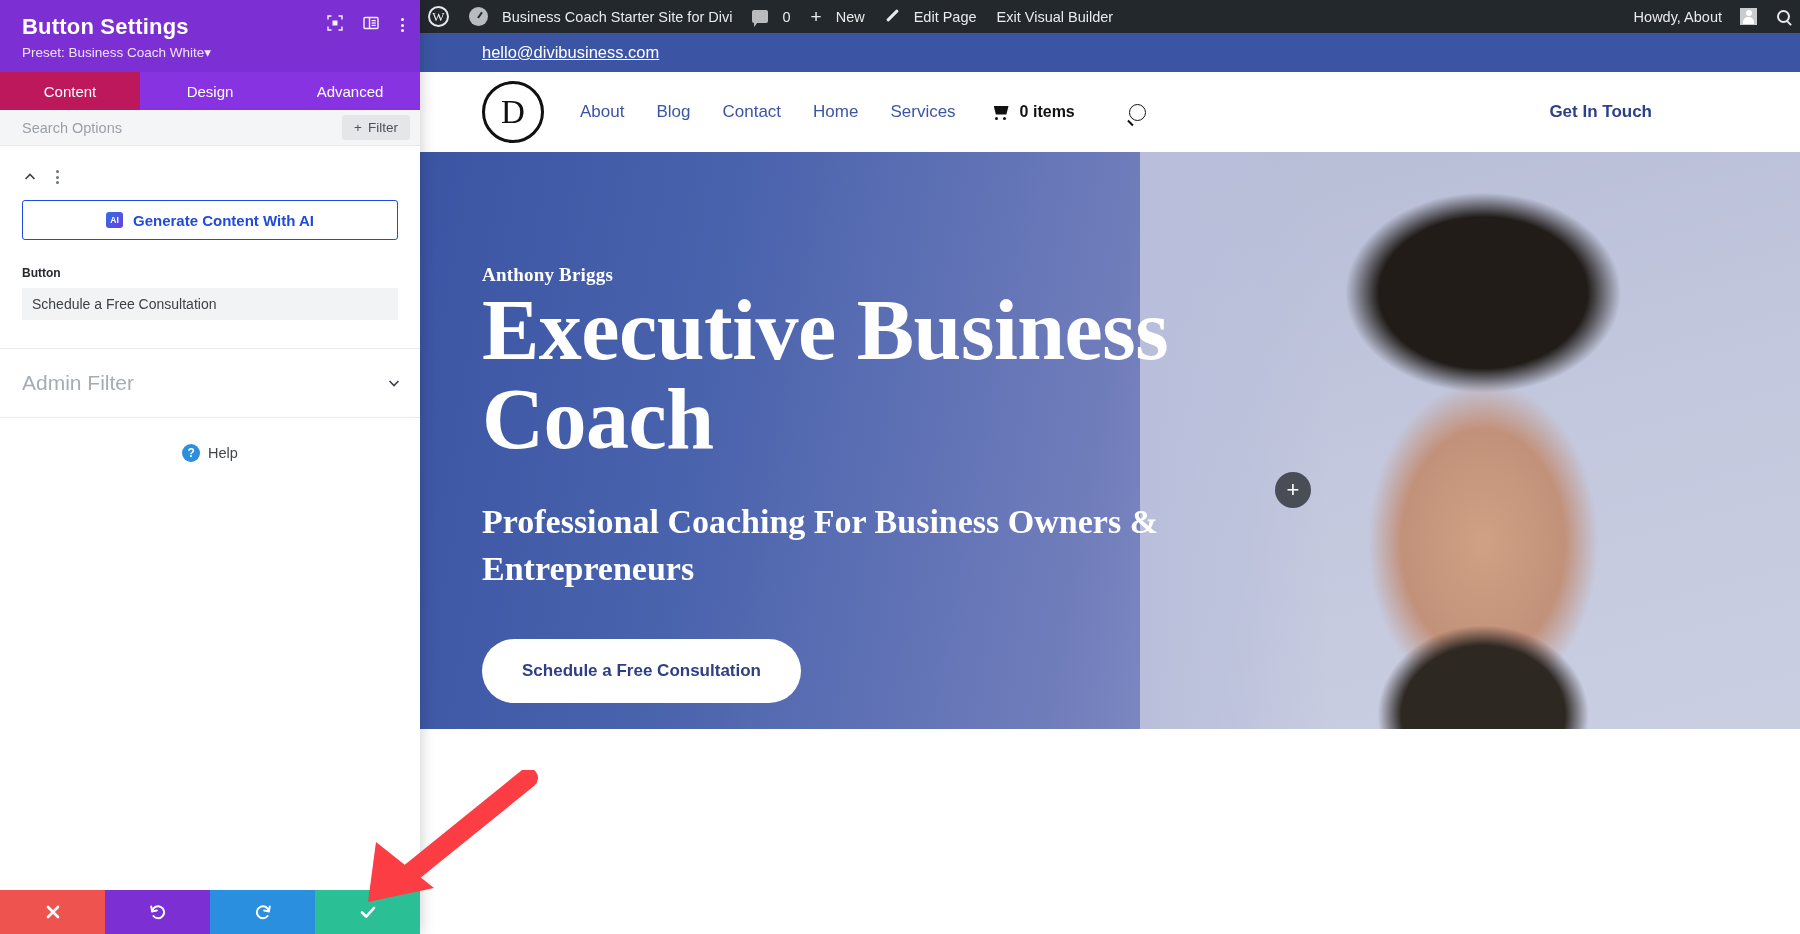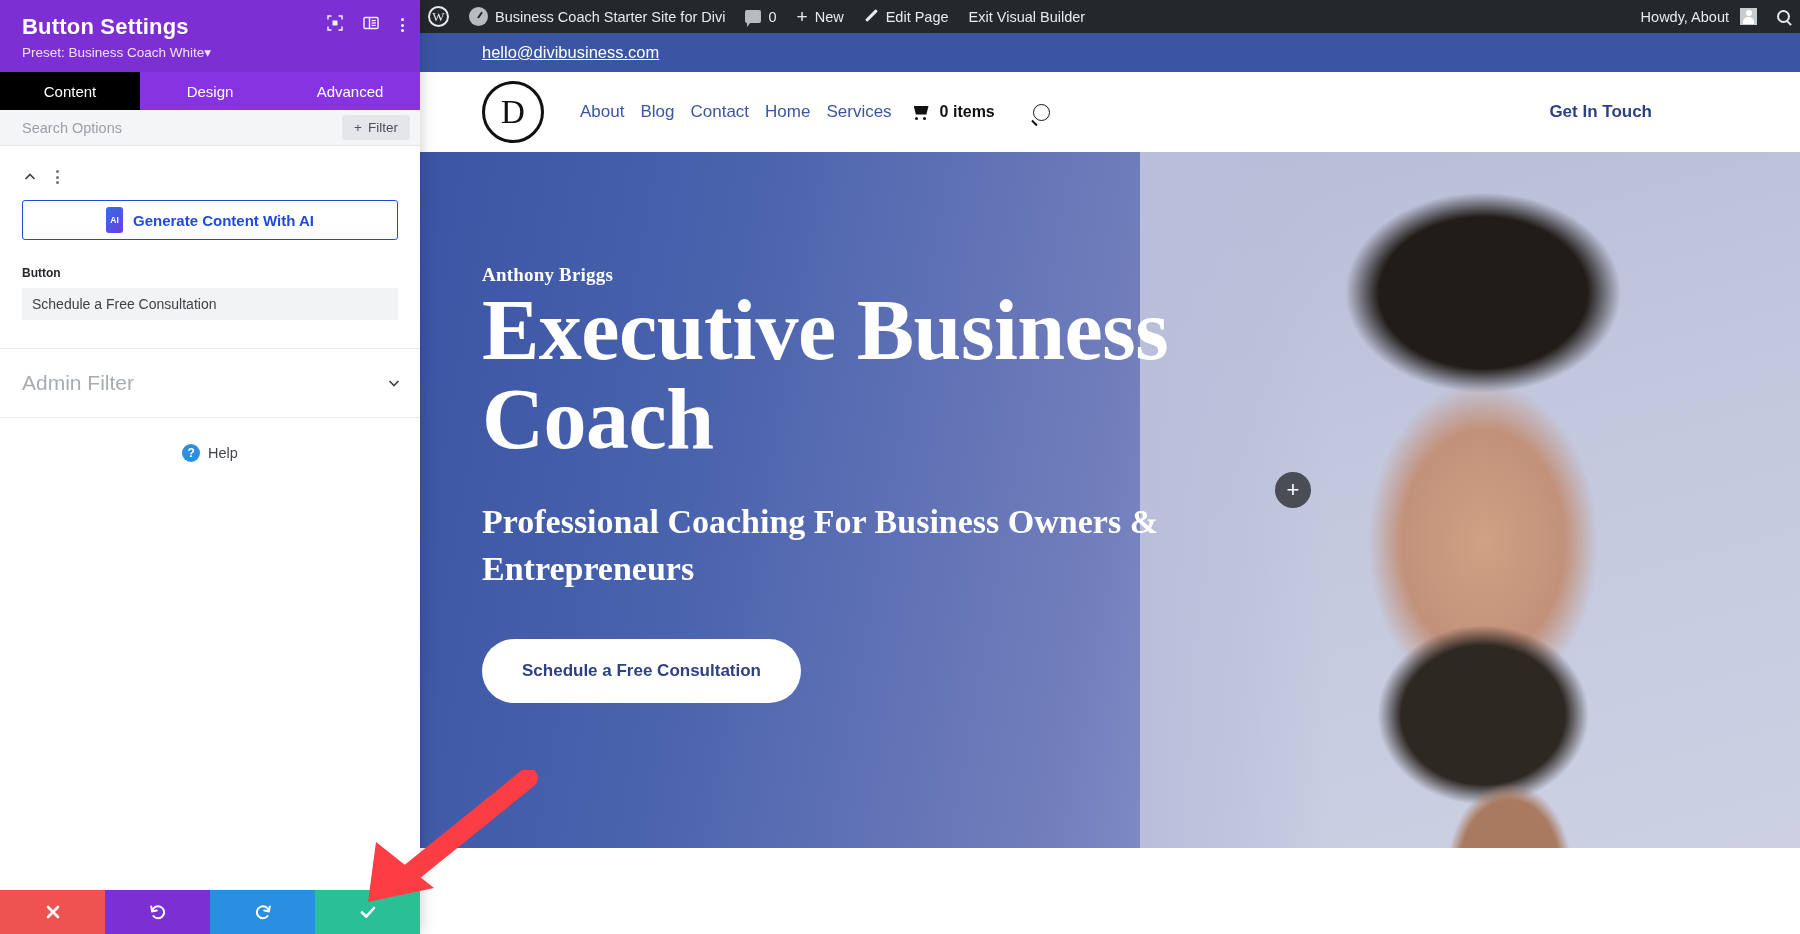--- a/index.html
+++ b/index.html
@@ -13,21 +13,21 @@
   
   #admin-bar {
     position: absolute; top: 0; left: 420px;
     width: 1380px; height: 33px;
     background: #23282d;
     display: flex; align-items: center;
     color: #e8eaeb; font-size: 14.5px;
     z-index: 40;
   }
   .ab-item {
-    display: flex; align-items: center; gap: 7px;
+    display: flex; align-items: center; gap: 14px;
     height: 33px; padding: 0 10px;
     color: #e8eaeb; white-space: nowrap;
   }
   .ab-item.first { padding-left: 8px; }
   .ab-spacer { flex: 1 1 auto; }
   .wp-logo {
     width: 21px; height: 21px; border-radius: 50%;
     border: 2px solid #e8eaeb; position: relative;
     display: inline-block;
   }
@@ -81,21 +81,21 @@
   }
   .search-glyph::after {
     content: ""; position: absolute; right: -4px; bottom: -3px;
     width: 6px; height: 2px; background: #e8eaeb;
     transform: rotate(45deg);
   }
 
   
   #site {
     position: absolute; top: 33px; left: 420px;
-    width: 1380px; height: 815px;
+    width: 1380px; height: 696px;
     background: #fff; overflow: hidden;
   }
   #topbar {
     height: 39px; background: #3b55a4;
     display: flex; align-items: center; padding-left: 62px;
   }
   #topbar a {
     color: #ffffff; font-size: 16.5px; text-decoration: underline;
     font-family: "Liberation Sans", sans-serif;
   }
@@ -103,21 +103,21 @@
     height: 80px; background: #fff;
     display: flex; align-items: center; padding: 0 62px 0 62px;
     position: relative; z-index: 5;
   }
   #logo-mark {
     width: 62px; height: 62px; border: 3px solid #111;
     border-radius: 50%; display: flex; align-items: center; justify-content: center;
     font-family: "Liberation Serif", serif; font-size: 33px; color: #111;
     margin-right: 36px; flex: 0 0 auto;
   }
-  #nav-links { display: flex; align-items: center; gap: 16px; }
+  #nav-links { display: flex; align-items: center; gap: 32px; }
   #nav-links a {
     color: #3b55a4; font-size: 17px; text-decoration: none;
     font-family: "Liberation Sans", sans-serif;
   }
   .cart-group { display: flex; align-items: center; gap: 8px; margin-left: 4px; }
   .cart-icon {
     width: 20px; height: 15px; position: relative; display: inline-block;
   }
   .cart-icon::before {
     content: ""; position: absolute; left: 2px; top: 1px;
@@ -236,21 +236,21 @@
     display: flex; align-items: center; gap: 20px;
   }
   .ph-icon { opacity: .95; cursor: pointer; }
   #panel-tabs {
     display: flex; background: #8733e2; height: 38px;
   }
   .ptab {
     flex: 1 1 0; display: flex; align-items: center; justify-content: center;
     color: #fff; font-size: 15px; height: 38px; cursor: pointer;
   }
-  .ptab.active { background: #000000; }
+  .ptab.active { background: #be185d; }
   #panel-search-row {
     display: flex; align-items: center; height: 36px;
     background: #f4f5f7; border-bottom: 1px solid #e6e8ec;
     padding: 0 10px 0 22px;
   }
   #search-input {
     flex: 1 1 auto; border: 0; outline: 0; background: transparent;
     font-size: 14.5px; color: #0c4a6e;
     font-family: "Liberation Sans", sans-serif;
   }
@@ -275,21 +275,21 @@
   .kebab i { width: 3px; height: 3px; border-radius: 50%; background: #6b7480; display:block; }
   #ai-btn {
     display: flex; align-items: center; justify-content: center; gap: 10px;
     margin: 0 22px 0 22px; height: 40px;
     border: 1.5px solid #1f4ae0; border-radius: 3px;
     color: #1f4ae0; font-size: 15px; font-weight: 700;
     background: #fff; cursor: pointer; width: calc(100% - 44px);
     font-family: "Liberation Sans", sans-serif;
   }
   #ai-badge {
-    width: 17px; height: 26px; border-radius: 3px;
+    width: 17px; height: 16px; border-radius: 3px;
     background: linear-gradient(135deg, #2f6fe4 0%, #6b3fe0 100%);
     color: #fff; font-size: 8.5px; font-weight: 700;
     display: flex; align-items: center; justify-content: center;
   }
   .field-label {
     font-size: 12px; font-weight: 700; color: #25292e;
     margin: 26px 22px 8px 22px;
   }
   .field-input {
     margin: 0 22px; height: 32px; background: #f1f3f5;

